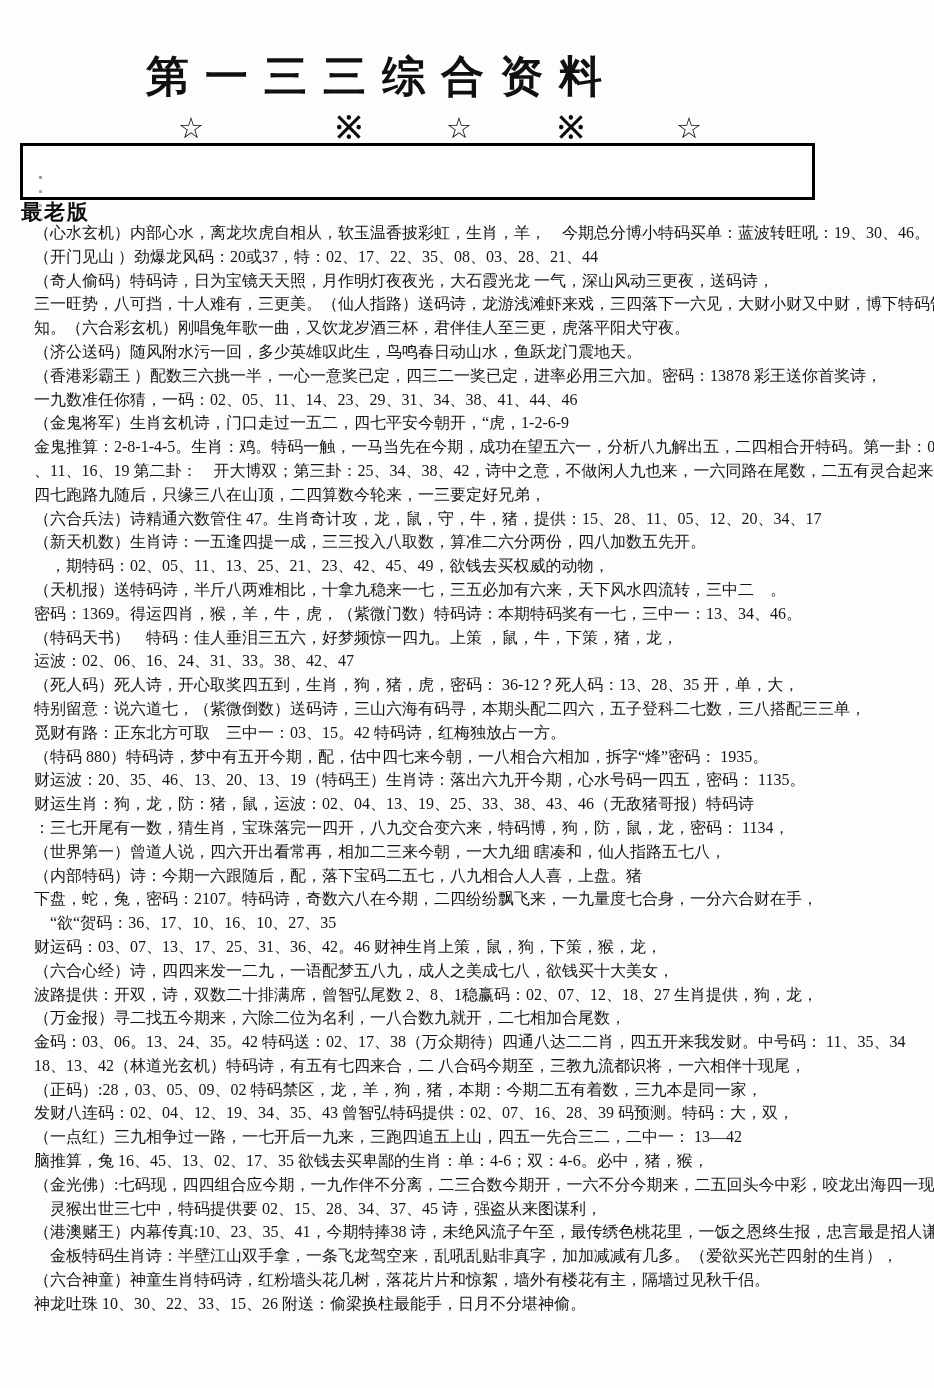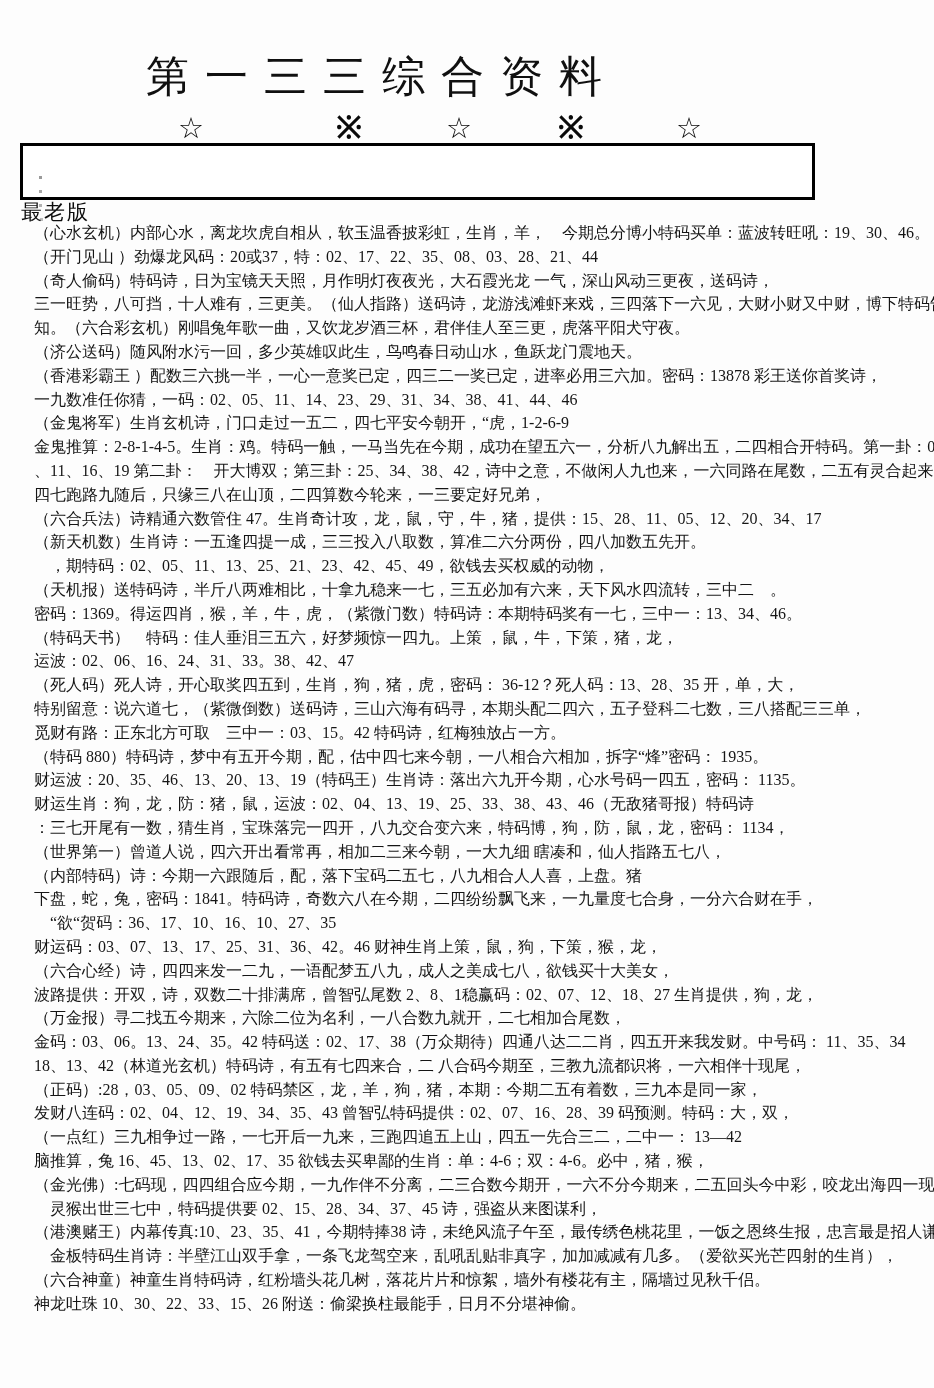--- a/index.html
+++ b/index.html
@@ -8,21 +8,21 @@
     width:934px; height:1388px;
     margin:0 auto;
     background:#fdfdfd;
     color:#141414;
     font-family:"Liberation Serif","DejaVu Serif",serif;
     overflow:hidden;
   }
   .title {
     position:absolute; top:48px; left:146px;
     margin:0;
-    font-size:43px; font-weight:400;
+    font-size:43px; font-weight:700;
     letter-spacing:16px;
     white-space:nowrap;
     color:#101010;
   }
   .stars { position:absolute; top:110px; left:0; width:100%; height:40px; }
   .sym { position:absolute; top:0; font-size:29px; line-height:36px; color:#0a0a0a; }
   .sym.heavy { font-weight:700; font-size:31px; }
   .s1 { left:178px; }
   .s2 { left:336px; }
   .s3 { left:446px; }
@@ -34,21 +34,21 @@
     border:3px solid #000;
     background:#ffffff;
   }
   .artifact {
     position:absolute; top:30px; left:16px;
     width:3px; height:3px; background:#9a9a9a;
     box-shadow:0 14px 0 #a8a8a8, 0 28px 0 #b2b2b2, 1px 42px 0 #bdbdbd;
   }
   .heading {
     position:absolute; top:198px; left:21px;
-    font-size:21px; font-weight:400;
+    font-size:21px; font-weight:700;
     letter-spacing:2px;
     color:#0d0d0d;
   }
   .lines {
     position:absolute; top:221px; left:0; right:0;
     padding-left:34px;
     font-size:16px;
     line-height:23.8px;
     color:#151515;
   }
@@ -97,21 +97,21 @@
       <div class="line">运波：02、06、16、24、31、33。38、42、47</div>
       <div class="line">（死人码）死人诗，开心取奖四五到，生肖，狗，猪，虎，密码： 36-12？死人码：13、28、35 开，单，大，</div>
       <div class="line">特别留意：说六道七，（紫微倒数）送码诗，三山六海有码寻，本期头配二四六，五子登科二七数，三八搭配三三单，</div>
       <div class="line">觅财有路：正东北方可取　三中一：03、15。42 特码诗，红梅独放占一方。</div>
       <div class="line">（特码 880）特码诗，梦中有五开今期，配，估中四七来今朝，一八相合六相加，拆字“烽”密码： 1935。</div>
       <div class="line">财运波：20、35、46、13、20、13、19（特码王）生肖诗：落出六九开今期，心水号码一四五，密码： 1135。</div>
       <div class="line">财运生肖：狗，龙，防：猪，鼠，运波：02、04、13、19、25、33、38、43、46（无敌猪哥报）特码诗</div>
       <div class="line">：三七开尾有一数，猜生肖，宝珠落完一四开，八九交合变六来，特码博，狗，防，鼠，龙，密码： 1134，</div>
       <div class="line">（世界第一）曾道人说，四六开出看常再，相加二三来今朝，一大九细 瞎凑和，仙人指路五七八，</div>
       <div class="line">（内部特码）诗：今期一六跟随后，配，落下宝码二五七，八九相合人人喜，上盘。猪</div>
-      <div class="line">下盘，蛇，兔，密码：1841。特码诗，奇数六八在今期，二四纷纷飘飞来，一九量度七合身，一分六合财在手，</div>
+      <div class="line">下盘，蛇，兔，密码：2107。特码诗，奇数六八在今期，二四纷纷飘飞来，一九量度七合身，一分六合财在手，</div>
       <div class="line">　“欲“贺码：36、17、10、16、10、27、35</div>
       <div class="line">财运码：03、07、13、17、25、31、36、42。46 财神生肖上策，鼠，狗，下策，猴，龙，</div>
       <div class="line">（六合心经）诗，四四来发一二九，一语配梦五八九，成人之美成七八，欲钱买十大美女，</div>
       <div class="line">波路提供：开双，诗，双数二十排满席，曾智弘尾数 2、8、1稳赢码：02、07、12、18、27 生肖提供，狗，龙，</div>
       <div class="line">（万金报）寻二找五今期来，六除二位为名利，一八合数九就开，二七相加合尾数，</div>
       <div class="line">金码：03、06。13、24、35。42 特码送：02、17、38（万众期待）四通八达二二肖，四五开来我发财。中号码： 11、35、34</div>
       <div class="line">18、13、42（林道光玄机）特码诗，有五有七四来合，二 八合码今期至，三教九流都识将，一六相伴十现尾，</div>
       <div class="line">（正码）:28，03、05、09、02 特码禁区，龙，羊，狗，猪，本期：今期二五有着数，三九本是同一家，</div>
       <div class="line">发财八连码：02、04、12、19、34、35、43 曾智弘特码提供：02、07、16、28、39 码预测。特码：大，双，</div>
       <div class="line">（一点红）三九相争过一路，一七开后一九来，三跑四追五上山，四五一先合三二，二中一： 13—42</div>

